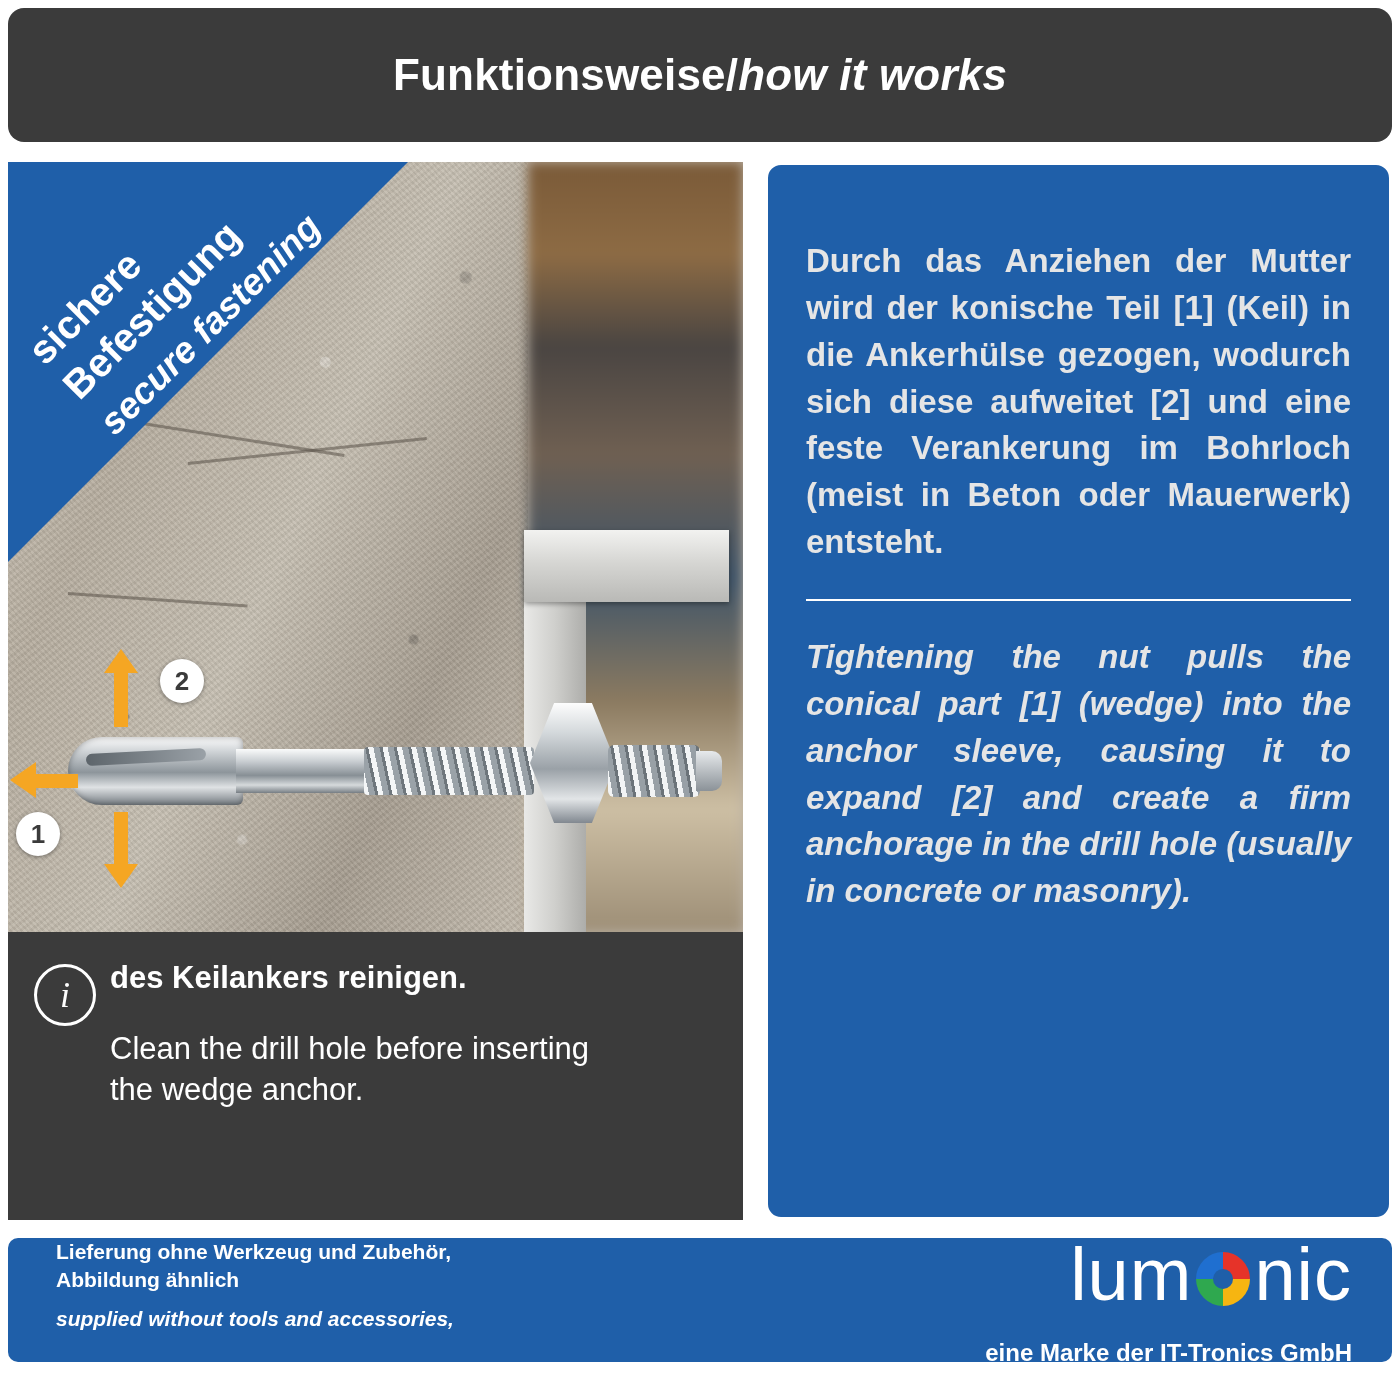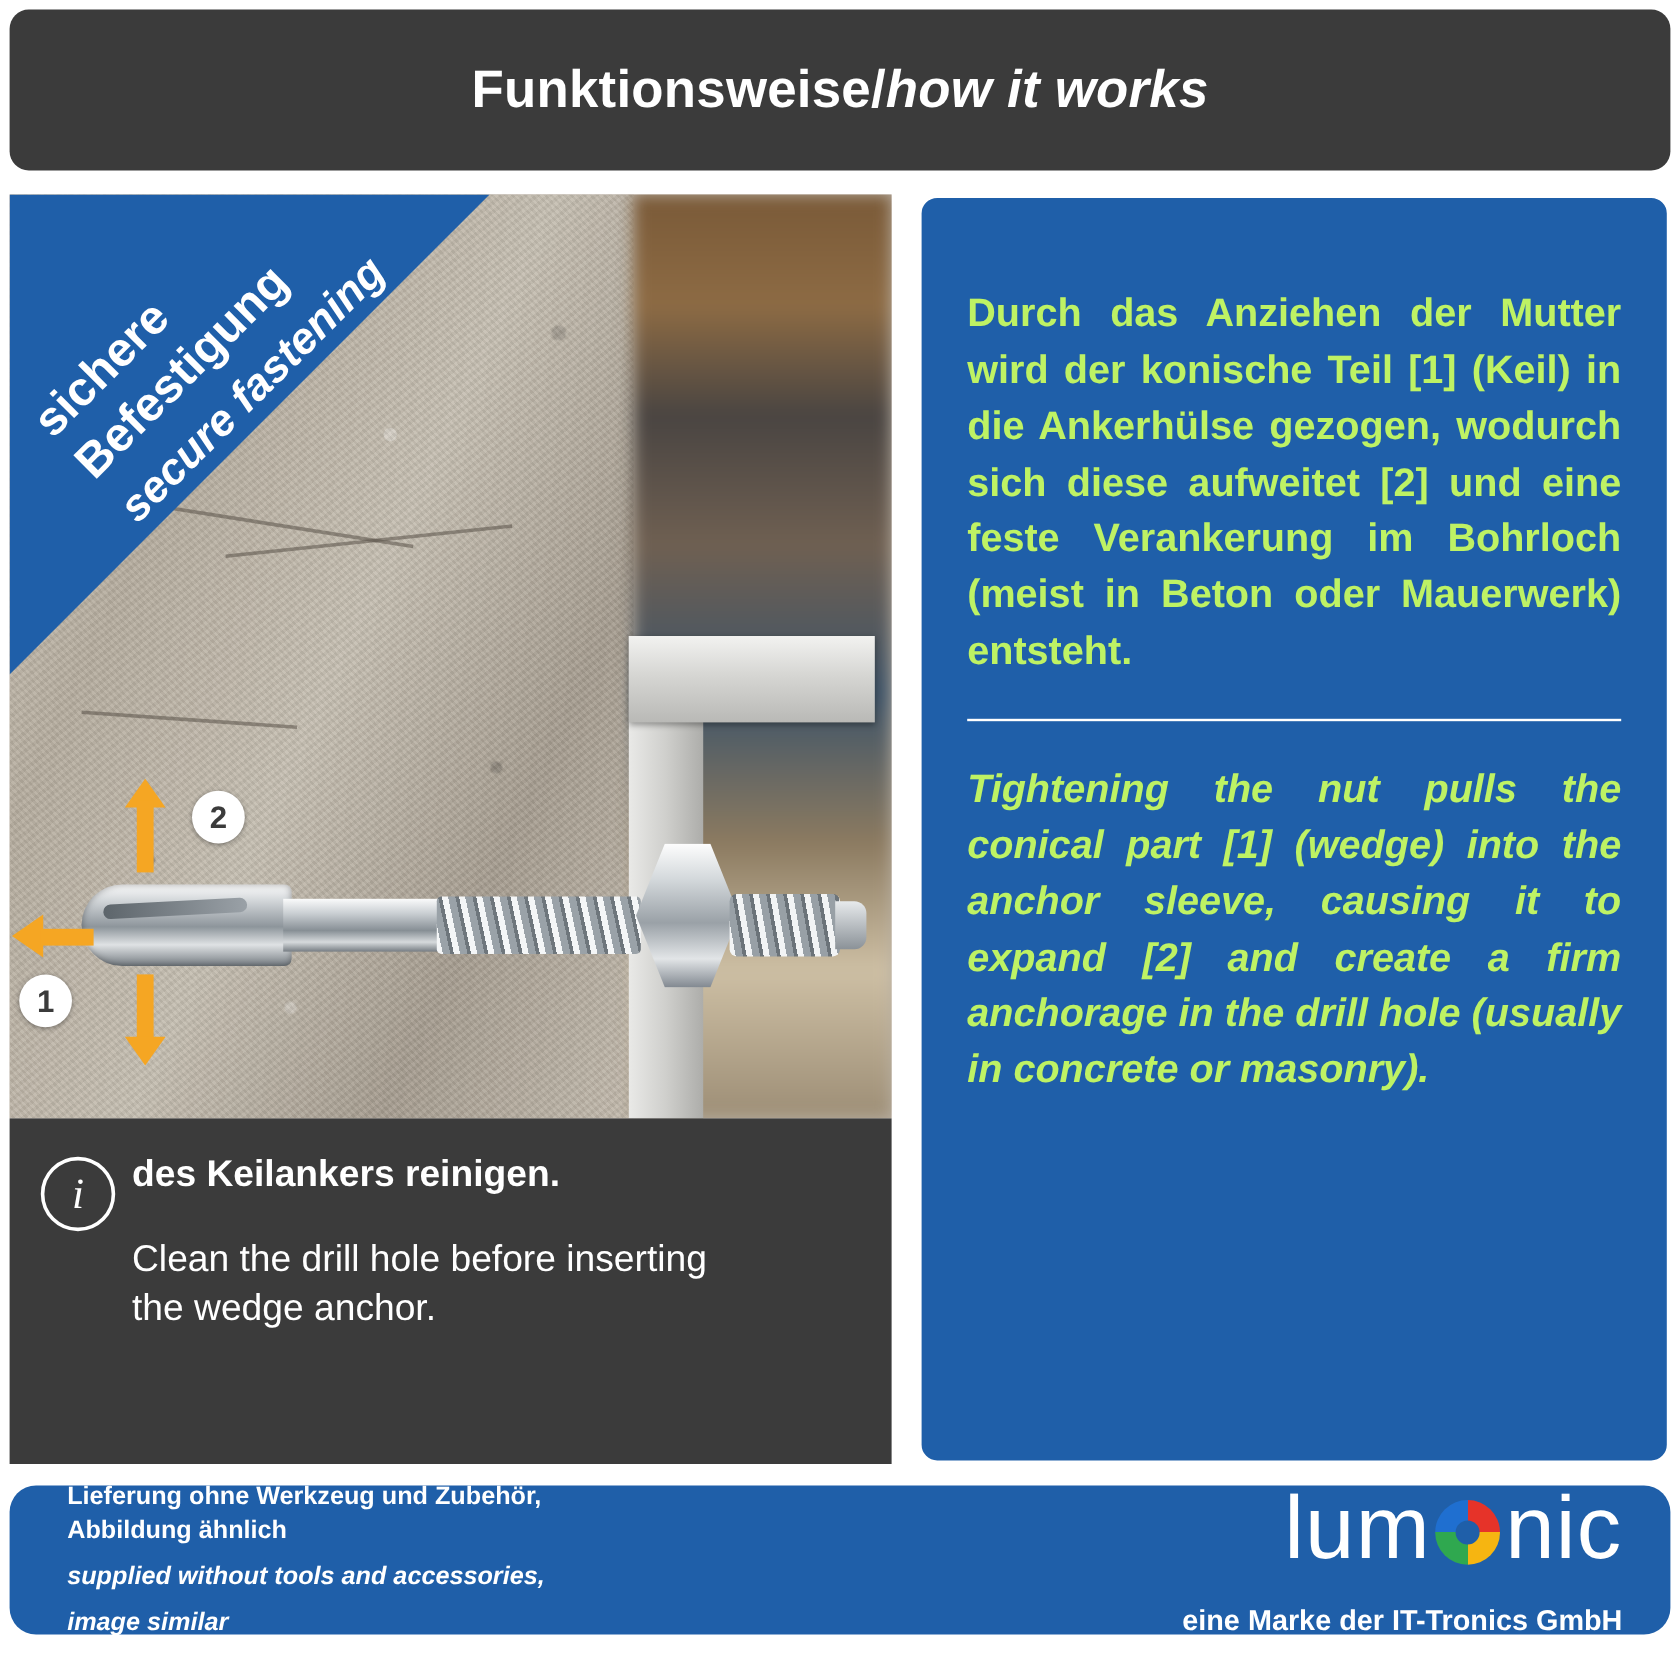--- a/index.html
+++ b/index.html
@@ -294,21 +294,21 @@
     position: absolute;
     left: 765px;
     top: 162px;
     width: 627px;
     height: 1058px;
     background: #1f5fa9;
     border: 3px solid #ffffff;
     border-radius: 16px;
     box-sizing: border-box;
     padding: 40px 38px;
-    color: #bef264;
+    color: #e5e5e5;
   }
   .para-de {
     font-size: 33px;
     font-weight: bold;
     line-height: 1.42;
     text-align: justify;
   }
   .divider {
     border: none;
     border-top: 2px solid #ffffff;
@@ -323,23 +323,22 @@
   }
 
   
   .footer {
     position: absolute;
     left: 8px;
     top: 1238px;
     width: 1384px;
     height: 124px;
     background: #1f5fa9;
-    border-radius: 22px;
-    display: flex;
-    align-items: center;
+    border-radius: 10px;
+    display: flex;
     justify-content: space-between;
     box-sizing: border-box;
     padding: 0 40px 0 48px;
   }
   .footer-left { color: #ffffff; }
   .f-line {
     font-size: 21px;
     font-weight: bold;
     line-height: 1.35;
   }
@@ -455,21 +454,20 @@
     <p class="para-de">Durch das Anziehen der Mutter wird der konische Teil [1] (Keil) in die Ankerhülse gezogen, wodurch sich diese aufweitet [2] und eine feste Verankerung im Bohrloch (meist in Beton oder Mauerwerk) entsteht.</p>
     <hr class="divider">
     <p class="para-en">Tightening the nut pulls the conical part [1] (wedge) into the anchor sleeve, causing it to expand [2] and create a firm anchorage in the drill hole (usually in concrete or masonry).</p>
   </div>
 
   <div class="footer">
     <div class="footer-left">
       <div class="f-line">Lieferung ohne Werkzeug und Zubehör,</div>
       <div class="f-line">Abbildung ähnlich</div>
       <div class="f-line en">supplied without tools and accessories,</div>
-      <div class="f-line en">image similar</div>
     </div>
     <div class="footer-right">
       <div class="logo">
         <span>lum</span>
           <span class="o-dot"></span>
           <span>nic</span>
       </div>
       <div class="logo-sub">eine Marke der IT-Tronics GmbH</div>
     </div>
   </div>

